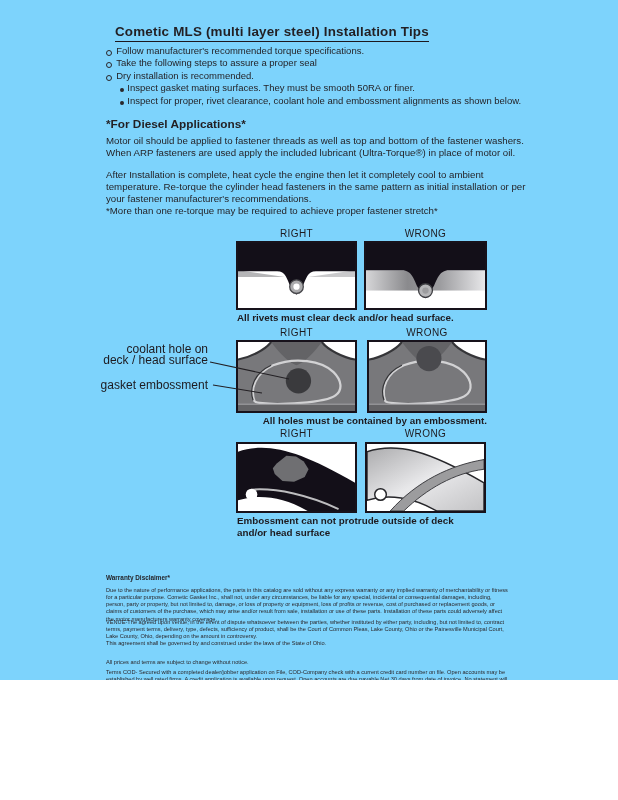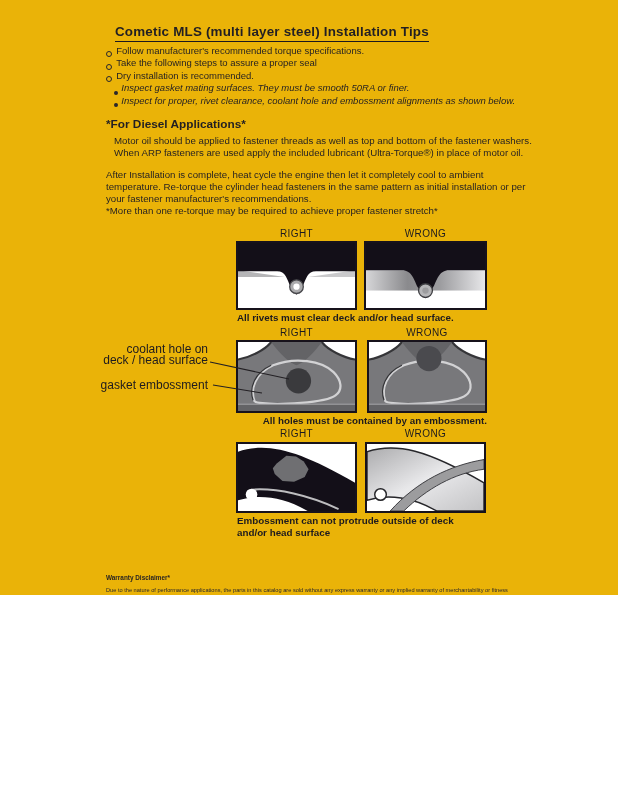--- a/index.html
+++ b/index.html
@@ -1,34 +1,34 @@
 <!DOCTYPE html>
 <html><head>
 <meta charset="utf-8">
 <style>
   html,body{margin:0;padding:0;background:#ffffff;}
-  .page{position:relative;width:618px;height:595px;background:#eab308;overflow:hidden;
+  .page{position:relative;width:618px;height:680px;background:#7dd3fc;overflow:hidden;
         font-family:"Liberation Sans","DejaVu Sans",sans-serif;color:#221f23;}
   .abs{position:absolute;}
   .nowrap{white-space:nowrap;}
 
   .title{left:115px;top:24px;font-size:13.4px;font-weight:700;letter-spacing:.2px;
          border-bottom:1.7px solid #1c181e;padding-bottom:2px;white-space:nowrap;}
 
   .bullets{left:106px;top:45px;font-size:9.5px;line-height:12.4px;}
-  .brow{display:flex;align-items:flex-end;white-space:nowrap;}
-  .brow.sub{margin-left:8px;font-style:italic;}
+  .brow{display:flex;align-items:center;white-space:nowrap;}
+  .brow.sub{margin-left:14px;}
   .omark{flex:0 0 auto;width:4.2px;height:4.2px;border:1px solid #2a272b;border-radius:50%;
          margin:3.4px 4px 0 0;}
   .fmark{flex:0 0 auto;width:3.8px;height:3.8px;background:#2a272b;border-radius:50%;
          margin:3.6px 3.5px 0 0;}
 
   .diesel-h{left:106px;top:117px;font-size:11.8px;font-weight:700;white-space:nowrap;}
   .para{left:106px;width:428px;font-size:9.7px;line-height:12.1px;}
-  .p1{top:135px;margin-left:8px;} .p2{top:169px;}
+  .p1{top:135px;} .p2{top:169px;}
   .note{left:106px;top:205px;font-size:9.7px;white-space:nowrap;}
 
   .dlabel{font-size:10px;letter-spacing:.4px;text-align:center;color:#1d1a1f;}
   .dimg{border:2px solid #17121b;box-sizing:border-box;background:#fff;}
   .dimg svg{display:block;width:100%;height:100%;}
   .cap{font-weight:700;font-size:9.8px;color:#1d1a1f;}
 
   .callout{left:100px;width:108px;text-align:right;font-size:12px;line-height:10.8px;
            white-space:pre-line;color:#1d1a1f;}
 

